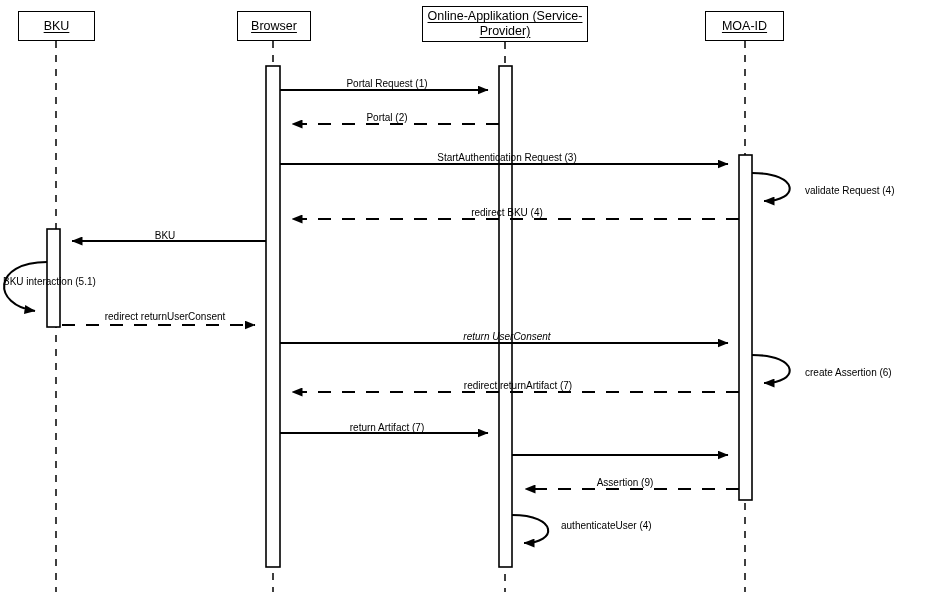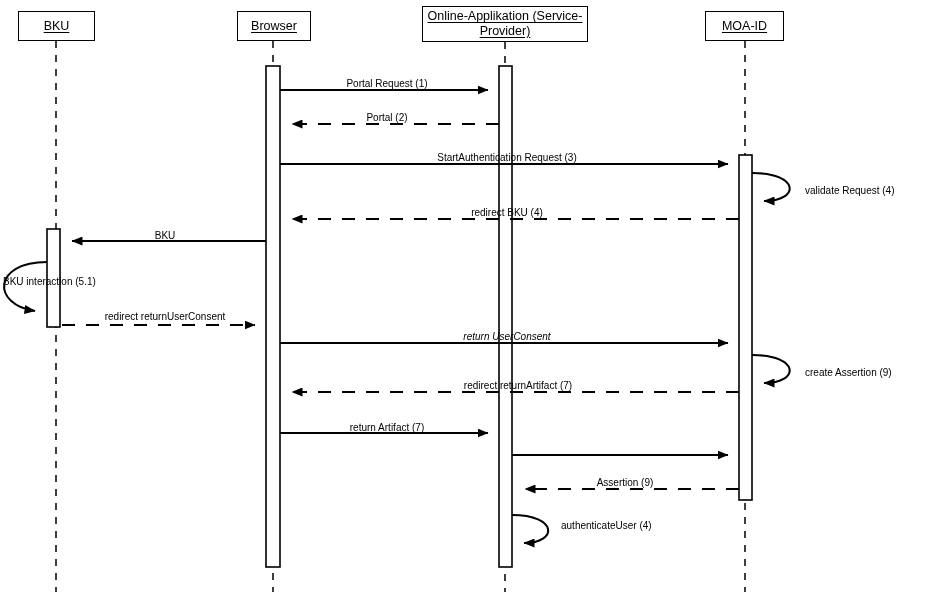--- a/index.html
+++ b/index.html
@@ -115,21 +115,21 @@
   <div class="msg-label ctr" style="left:507px;top:208px;">redirect BKU (4)</div>
 
   <div class="msg-label ctr" style="left:165px;top:231px;">BKU</div>
 
   <div class="msg-label lft" style="left:3px;top:277px;">BKU interaction (5.1)</div>
 
   <div class="msg-label ctr" style="left:165px;top:312px;">redirect returnUserConsent</div>
 
   <div class="msg-label ctr" style="left:507px;top:332px;font-style:italic;">return UserConsent</div>
 
-  <div class="msg-label lft" style="left:805px;top:368px;">create Assertion (9)</div>
+  <div class="msg-label lft" style="left:805px;top:368px;">create Assertion (6)</div>
 
   <div class="msg-label ctr" style="left:518px;top:381px;">redirect returnArtifact (7)</div>
 
   <div class="msg-label ctr" style="left:387px;top:423px;">return Artifact (7)</div>
 
 
   <div class="msg-label ctr" style="left:625px;top:478px;">Assertion (9)</div>
 
   <div class="msg-label lft" style="left:561px;top:521px;">authenticateUser (4)</div>
 

